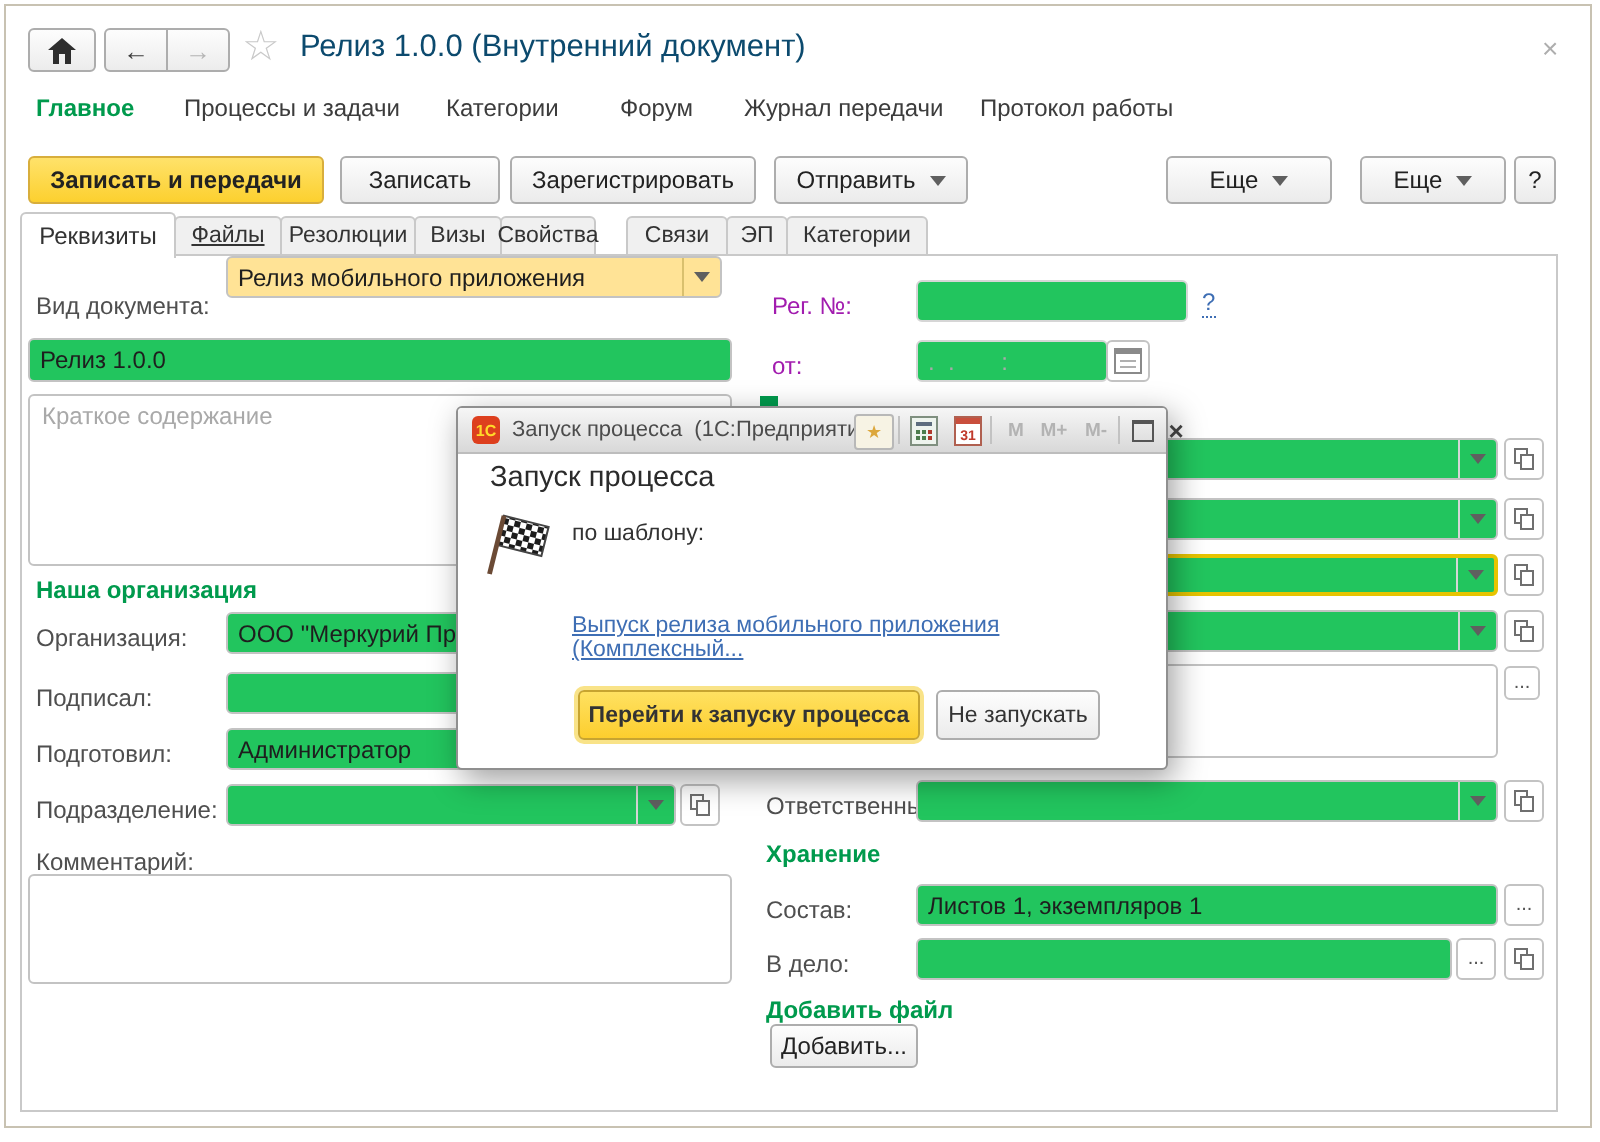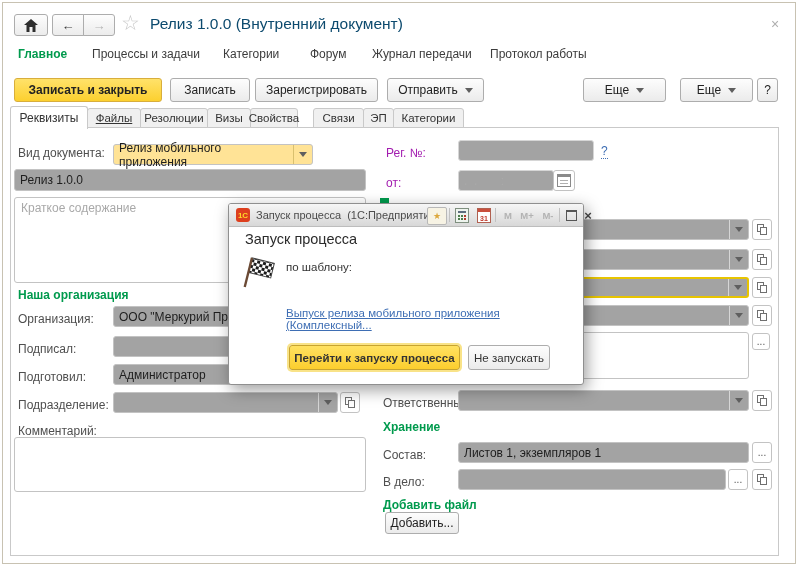--- a/index.html
+++ b/index.html
@@ -28,21 +28,21 @@
        background:#f0f0f0;border-radius:3px 3px 0 0;display:flex;align-items:center;justify-content:center;
        font-size:11.5px;color:#333;z-index:2;}
   .tab.active{top:106px;height:23px;background:#fff;border-bottom:none;z-index:4;font-size:12px;}
   .panel{position:absolute;left:10px;top:127px;width:769px;height:429px;box-sizing:border-box;
          border:1px solid #c9c9c9;background:#fff;z-index:1;}
   
   .lbl{position:absolute;font-size:12px;color:#4f4f4f;z-index:2;}
   .lbl.gray{color:#a21caf;}
   .ghead{position:absolute;font-size:12px;color:#009a4d;font-weight:bold;z-index:2;}
   .fld{position:absolute;box-sizing:border-box;height:21px;border:1px solid #c3c3c3;border-radius:3px;
-       background:#a3a3a3;font-size:12px;color:#1e1e1e;display:flex;align-items:center;padding:0 5px;z-index:2;}
+       background:#22c55e;font-size:12px;color:#1e1e1e;display:flex;align-items:center;padding:0 5px;z-index:2;}
   .fld.yellowbg{background:#ffe396;}
   .fld.focusy{border:2px solid #e7c400;}
   .fld input{border:none;outline:none;background:transparent;font:inherit;color:inherit;width:100%;padding:0;}
   .fld input::placeholder{color:#a9a9a9;}
   .arrow{position:absolute;right:0;top:0;bottom:0;width:18px;border-left:1px solid #d6d6d6;
          display:flex;align-items:center;justify-content:center;}
   .yellowbg .arrow{border-left-color:#d9c06e;}
   .sqbtn{position:absolute;box-sizing:border-box;border:1px solid #c3c3c3;border-radius:3px;background:#fff;
          display:flex;align-items:center;justify-content:center;z-index:2;font-size:10px;color:#555;}
   .copy-glyph{position:relative;width:10px;height:11px;}
@@ -106,21 +106,21 @@
   <div class="xclose" style="left:771px;top:16px;">×</div>
 
   <div class="nav active" style="left:18px;">Главное</div>
   <div class="nav" style="left:92px;">Процессы и задачи</div>
   <div class="nav" style="left:223px;">Категории</div>
   <div class="nav" style="left:310px;">Форум</div>
   <div class="nav" style="left:372px;">Журнал передачи</div>
   <div class="nav" style="left:490px;">Протокол работы</div>
 
   <div class="cmd yellow" style="left:14px;width:148px;">
-      <span>Записать и закрыть</span>
+      <span>Записать и передачи</span>
     </div>
   <div class="cmd" style="left:170px;width:80px;">
       <span>Записать</span>
     </div>
   <div class="cmd" style="left:255px;width:123px;">
       <span>Зарегистрировать</span>
     </div>
   <div class="cmd" style="left:387px;width:97px;">
       <span>Отправить</span>
       <span class="tri"></span>
@@ -142,21 +142,21 @@
   <div class="tab" style="left:140px;width:68px;">Резолюции</div>
   <div class="tab" style="left:207px;width:44px;">Визы</div>
   <div class="tab" style="left:250px;width:48px;">Свойства</div>
   <div class="tab" style="left:313px;width:51px;">Связи</div>
   <div class="tab" style="left:363px;width:31px;">ЭП</div>
   <div class="tab" style="left:393px;width:71px;">Категории</div>
 
   <div class="panel"></div>
 
   <div class="lbl" style="left:18px;top:146px;">Вид документа:</div>
-  <div class="fld yellowbg" style="left:113px;top:144px;width:200px;padding-right:36px;">
+  <div class="fld yellowbg" style="left:113px;top:128px;width:248px;padding-right:36px;">
     <span>Релиз мобильного приложения</span>
     <span class="arrow">
         <span class="tri" style="margin-top:4px;"></span>
       </span>
   </div>
   <div class="lbl gray" style="left:386px;top:146px;">Рег. №:</div>
   <div class="fld" style="left:458px;top:140px;width:136px;border-color:#d6d6d6;">
       <input style="">
     </div>
   <div class="qlink" style="left:601px;top:144px;">?</div>

